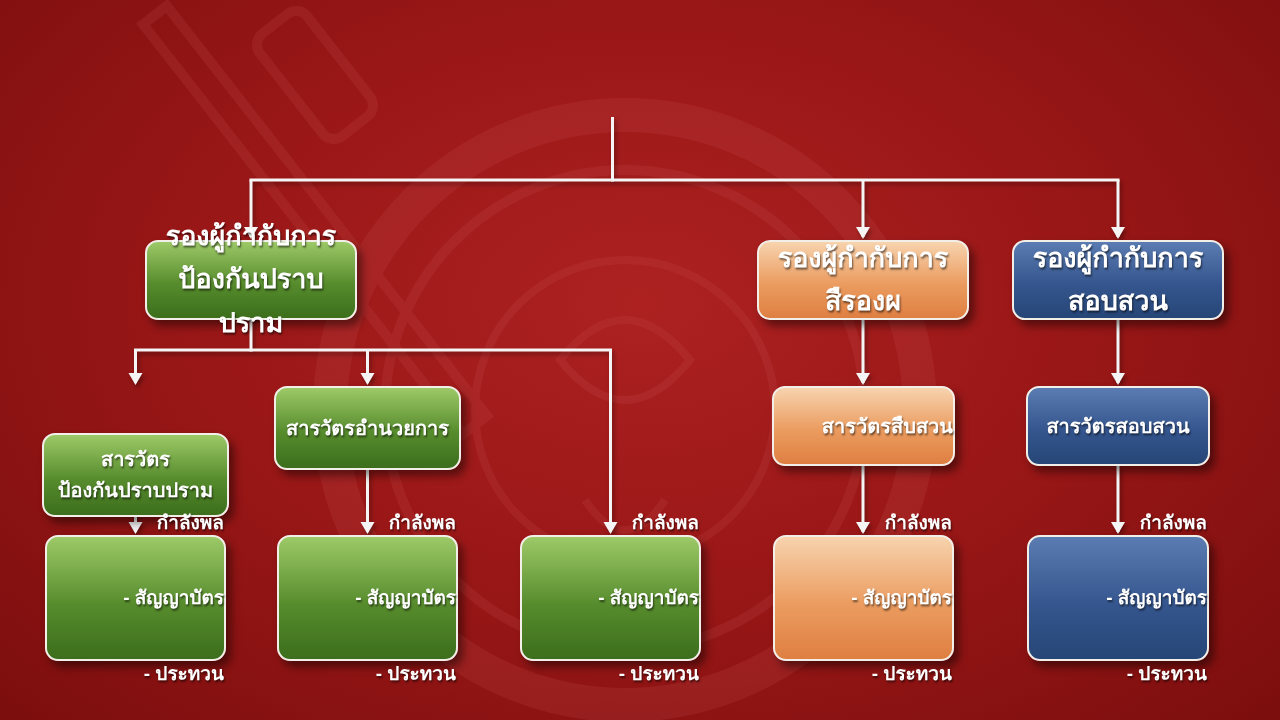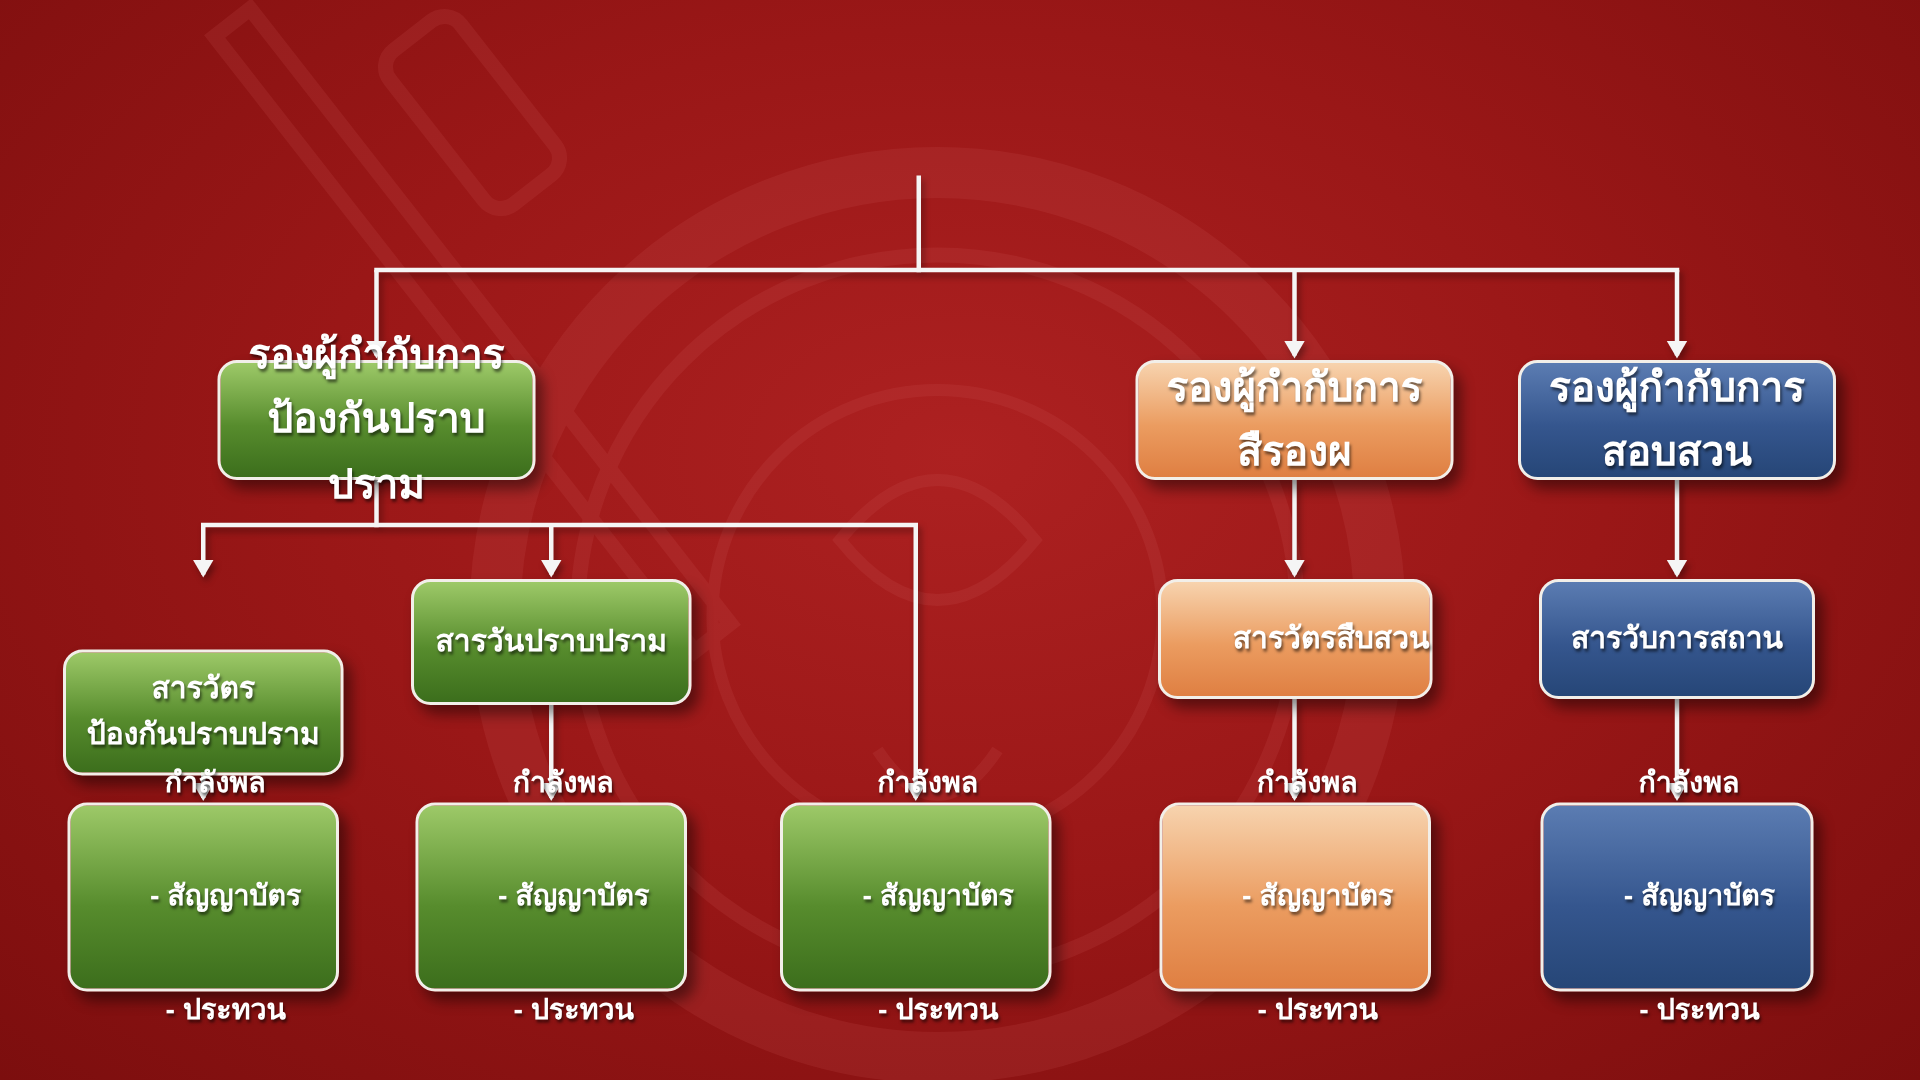--- a/index.html
+++ b/index.html
@@ -36,21 +36,21 @@
   }
   .purple{background:linear-gradient(to bottom,#bb95e6 0%,#9058c8 50%,#6f38a8 100%);}
   .green {background:linear-gradient(to bottom,#9dc968 0%,#578c2d 55%,#3c6e1c 100%);}
   .orange{background:linear-gradient(to bottom,#f7d3ae 0%,#eb9c60 55%,#df7f42 100%);}
   .blue  {background:linear-gradient(to bottom,#5b7cb2 0%,#35568e 55%,#264677 100%);}
   .root-node{font-size:24px;line-height:1.6;}
   .l2-node{font-size:27px;line-height:1.6;}
   .l3-node{font-size:20px;line-height:1.55;}
   .personnel-node{
     font-size:19px;line-height:1.75;
-    align-items:center;text-align:left;
+    align-items:flex-end;text-align:left;
     padding-left:16px;
   }
   .personnel-node .indent{padding-left:14px;margin-top:42px;}
   .node span{display:block;}
 </style>
 </head>
 <body>
 
 <div class="stage">
 
@@ -112,29 +112,29 @@
     <span>รองผู้กำกับการ</span>
     <span>สอบสวน</span>
   </div>
 
   <div class="node green l3-node" style="left:42px;top:386px;width:187px;height:84px;margin-top:47px;">
     <span>สารวัตร</span>
     <span>ป้องกันปราบปราม</span>
   </div>
 
   <div class="node green l3-node" style="left:274px;top:386px;width:187px;height:84px;">
-    <span>สารวันปราบปราม</span>
+    <span>สารวัตรอำนวยการ</span>
   </div>
 
   <div class="node orange l3-node" style="left:772px;top:386px;width:183px;height:80px;align-items:flex-end;">
     <span>สารวัตรสืบสวน</span>
   </div>
 
   <div class="node blue l3-node" style="left:1026px;top:386px;width:184px;height:80px;">
-    <span>สารวับการสถาน</span>
+    <span>สารวัตรสอบสวน</span>
   </div>
 
   <div class="node green personnel-node" style="left:45px;top:535px;width:181px;height:126px;">
     <span>กำลังพล</span>
     <span class="indent">- สัญญาบัตร</span>
     <span class="indent">- ประทวน</span>
   </div>
 
   <div class="node green personnel-node" style="left:277px;top:535px;width:181px;height:126px;">
     <span>กำลังพล</span>

